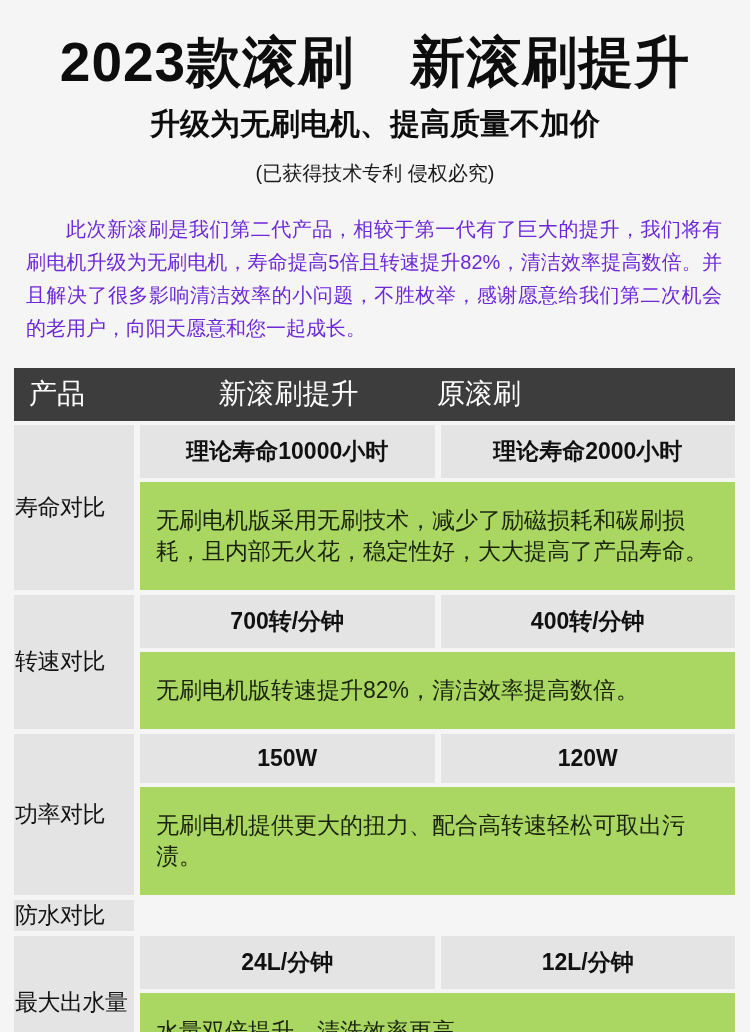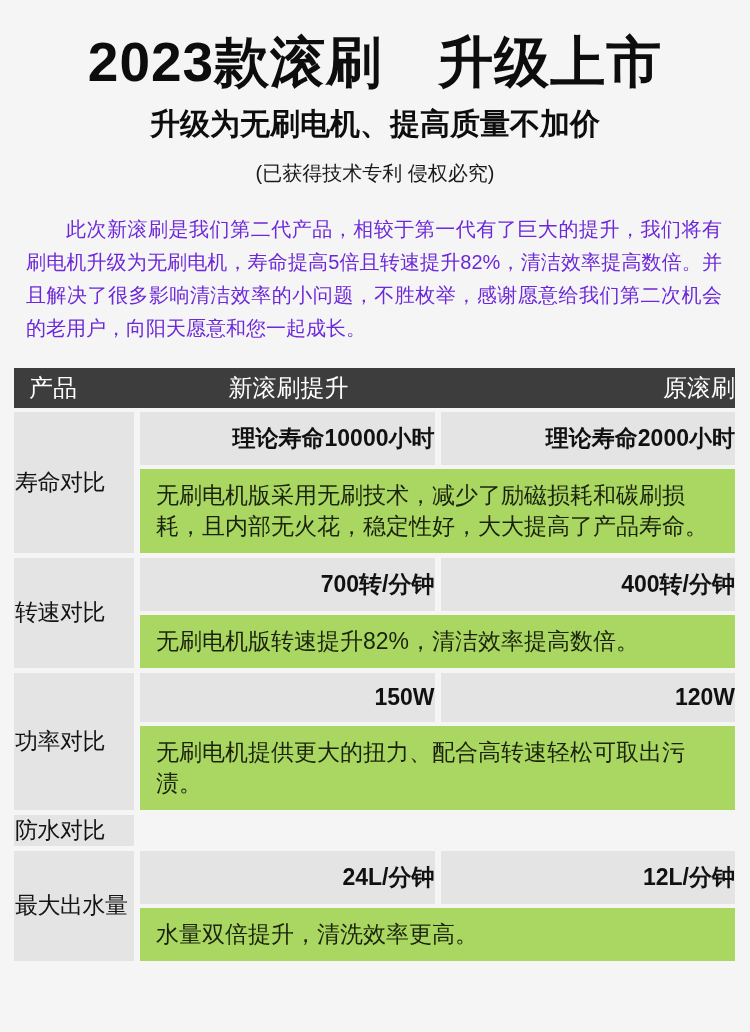--- a/index.html
+++ b/index.html
@@ -42,71 +42,71 @@
     text-indent:2em;
     text-align:justify;
     color:#6d28d9;
   }
 
   .comparison { margin:23px 15px 0 14px; }
 
   .t-header {
     display:flex;
     align-items:center;
-    height:40px;
+    height:53px;
     background:#3d3d3d;
     color:#ffffff;
-    font-size:24px;
+    font-size:28px;
     margin-bottom:4px;
   }
   .th-product { width:126px; padding-left:15px; }
   .th-new { width:297px; text-align:center; }
-  .th-old { flex:1; text-align:right; }
+  .th-old { flex:1; text-align:left; }
 
   .t-group { display:flex; margin-bottom:5px; }
   .t-label {
     width:120px;
     flex-shrink:0;
     margin-right:6px;
     background:#e4e4e4;
     display:flex;
     align-items:center;
     padding-left:1px;
     font-size:23px;
     font-weight:500;
     color:#141414;
     letter-spacing:-0.5px;
   }
   .t-right { flex:1; min-width:0; }
   .t-values { display:flex; margin-bottom:4px; }
   .t-val {
     flex:1;
     background:#e4e4e4;
-    text-align:right;
+    text-align:center;
     font-size:23px;
     font-weight:700;
     padding:11px 0;
     color:#111;
   }
   .t-val + .t-val { margin-left:6px; }
   .t-note {
     background:#a9d762;
-    padding:11px 16px;
+    padding:23px 16px;
     font-size:23px;
     font-weight:500;
     line-height:31px;
     color:#1c230c;
   }
 </style>
 </head>
 <body>
 
 <div class="page">
 
-  <div class="title">2023款滚刷　升级上市</div>
+  <div class="title">2023款滚刷　新滚刷提升</div>
   <div class="subtitle">升级为无刷电机、提高质量不加价</div>
   <div class="patent-note">(已获得技术专利 侵权必究)</div>
   <div class="intro">此次新滚刷是我们第二代产品，相较于第一代有了巨大的提升，我们将有刷电机升级为无刷电机，寿命提高5倍且转速提升82%，清洁效率提高数倍。并且解决了很多影响清洁效率的小问题，不胜枚举，感谢愿意给我们第二次机会的老用户，向阳天愿意和您一起成长。</div>
 
   <div class="comparison">
 
     <div class="t-header">
       <div class="th-product">产品</div>
       <div class="th-new">新滚刷提升</div>
       <div class="th-old">原滚刷</div>

